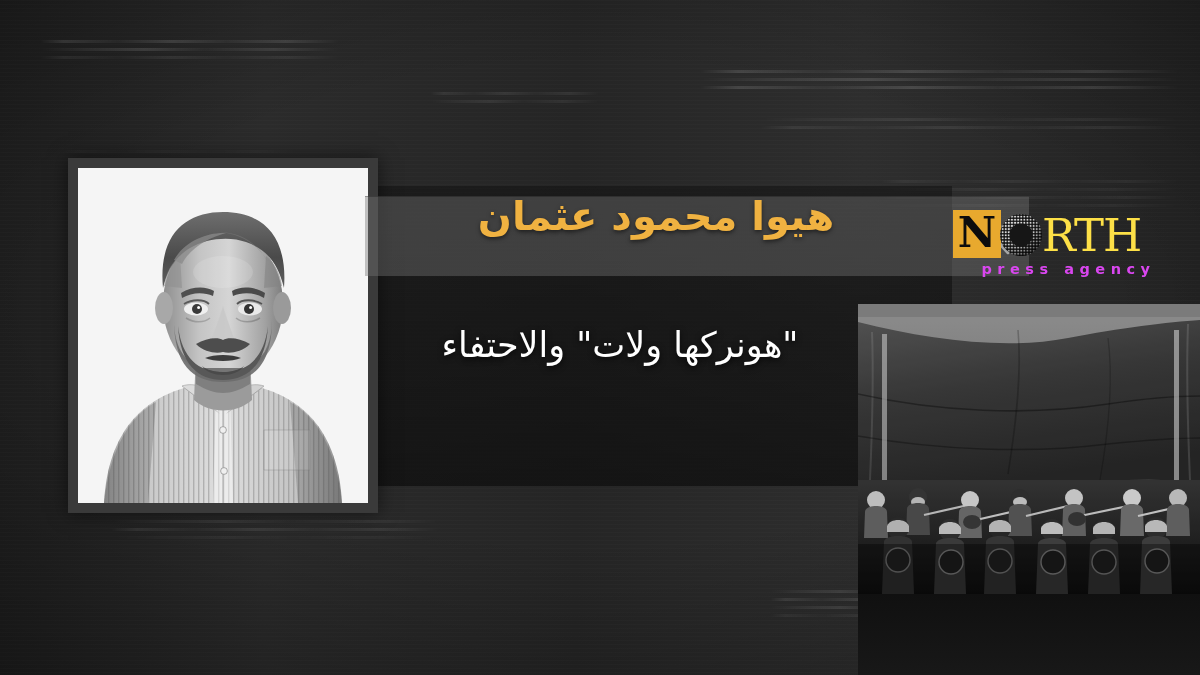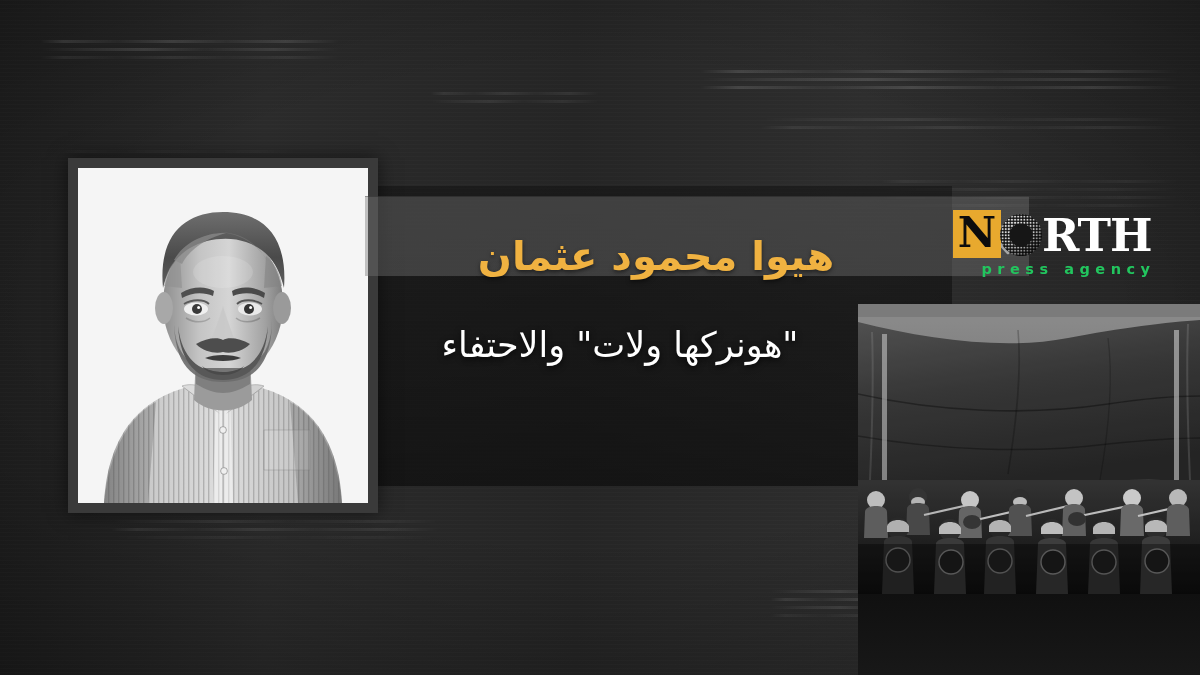--- a/index.html
+++ b/index.html
@@ -72,21 +72,21 @@
     position:absolute;left:10px;top:10px;width:290px;height:335px;
     background:#f4f4f4;
     overflow:hidden;
   }
   .portrait-photo svg{display:block;width:100%;height:100%;}
 
   
   .author-bar{
     position:absolute;left:365px;top:196px;width:664px;height:80px;
     background:rgba(116,116,116,.42);
-    display:flex;align-items:flex-end;
+    display:flex;align-items:flex-start;
     box-shadow:0 1px 0 rgba(0,0,0,.25) inset;
   }
   .author-name{
     flex:1 1 auto;
     text-align:center;
     color:#F0B241;
     font-size:40px;
     font-weight:bold;
     line-height:1;
     direction:rtl;
@@ -127,28 +127,28 @@
     display:flex;align-items:center;justify-content:center;
     color:#0d0d0d;
     font-family:"DejaVu Serif","Liberation Serif",serif;
     font-size:42px;font-weight:bold;line-height:1;
     padding-bottom:2px;box-sizing:border-box;
   }
   .logo-o{
     width:46px;height:46px;margin-left:-3px;align-self:flex-end;
   }
   .logo-rth{
-    color:#ffffff;
+    color:#fde047;
     font-family:"DejaVu Serif","Liberation Serif",serif;
-    font-size:45px;line-height:1;font-weight:bold;
+    font-size:45px;line-height:1;font-weight:normal;
     margin-left:-2px;
     letter-spacing:-1px;
   }
   .logo-sub{
-    color:#22c55e;
+    color:#d946ef;
     font-size:14.5px;
     letter-spacing:5.5px;
     font-weight:bold;
     text-align:center;
     margin-top:3px;
     padding-left:16px;
   }
 
   
   .ensemble{

